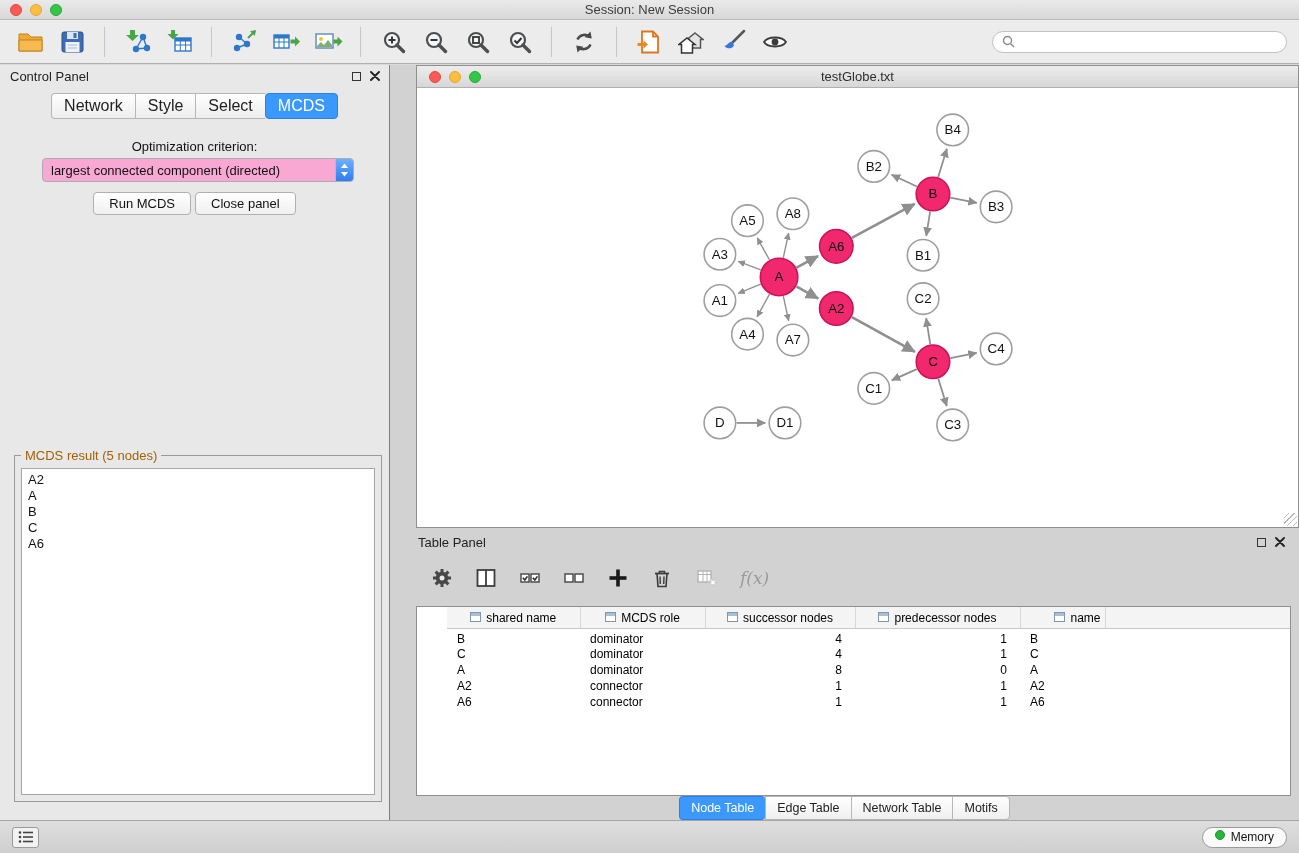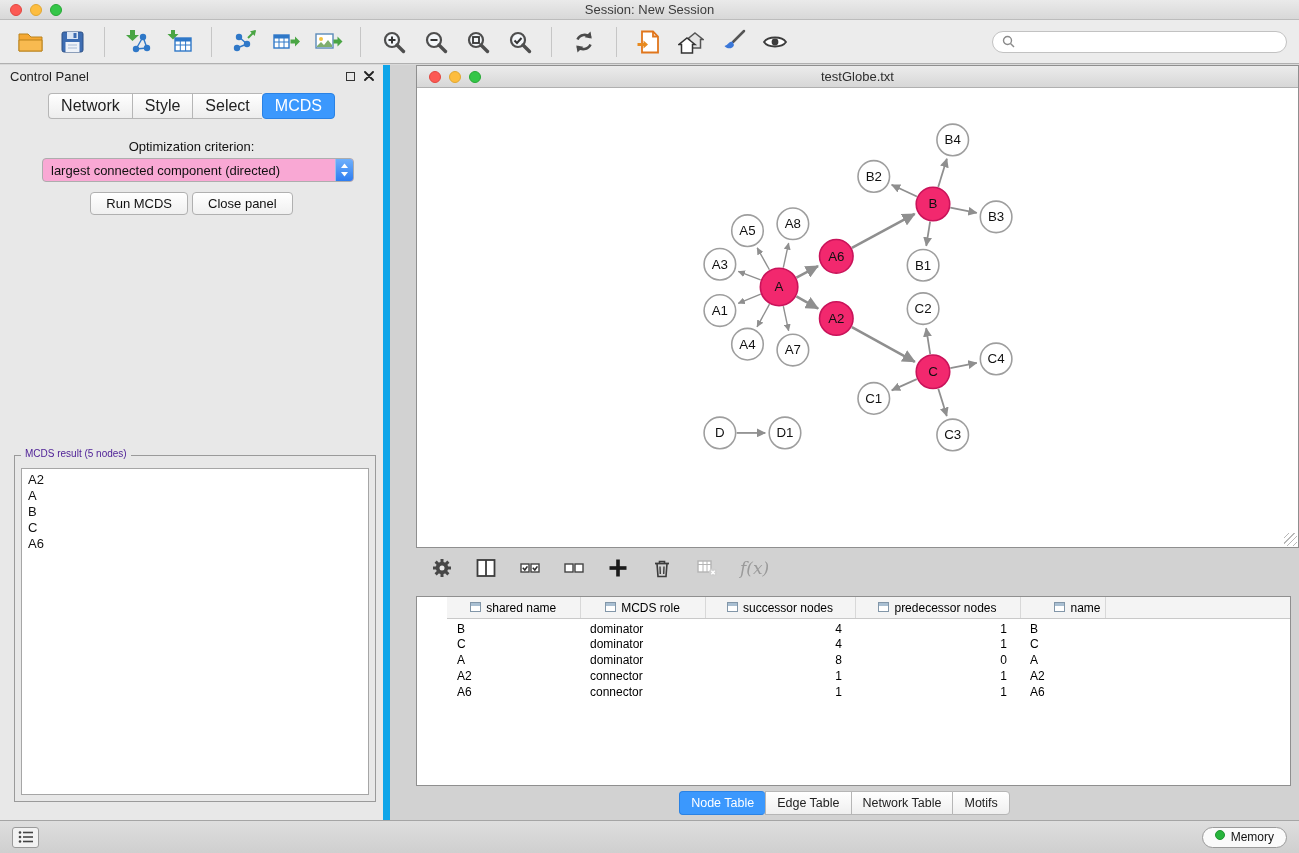--- a/index.html
+++ b/index.html
@@ -23,42 +23,42 @@
   .toolbar { height:44px; background:#ececec; border-bottom:1px solid #b0b0b0; display:flex; align-items:center; padding:0 12px; gap:6px; }
   .tbtn { width:36px; height:36px; background:none; border:none; display:flex; align-items:center; justify-content:center; }
   .tsep { width:1px; height:30px; background:#c6c6c6; margin:0 8px; }
   .search { margin-left:auto; width:295px; height:22px; background:#fff; border:1px solid #c2c2c2; border-radius:12px; display:flex; align-items:center; padding:0 9px; gap:5px; }
   .search input { border:none; outline:none; flex:1; font-size:12px; background:transparent; color:#333; }
 
   
   .main { position:absolute; top:65px; bottom:33px; left:0; right:0; display:flex; }
 
   
-  .control-panel { position:relative; width:390px; background:#e8e8e8; border-right:7px solid #0ea5e9; }
+  .control-panel { position:relative; width:390px; background:#e8e8e8; border-right:1px solid #0ea5e9; }
   .panel-header { position:relative; height:24px; }
   .panel-header .ph-title { font-size:13px; color:#222; line-height:24px; padding-left:10px; }
   .ph-icons { position:absolute; right:9px; top:6px; display:flex; gap:9px; align-items:center; }
   .float-box { width:9px; height:9px; border:1.5px solid #333; background:transparent; }
 
   .cp-tabs { position:absolute; top:28px; left:0; right:0; display:flex; justify-content:center; }
   .cp-tab { font-size:16px; padding:3px 12px; background:linear-gradient(#ffffff,#ededed); border:1px solid #b6b6b6; border-right:none; color:#222; }
   .cp-tab:first-child { border-radius:4px 0 0 4px; }
   .cp-tab:last-child  { border-right:1px solid #b6b6b6; border-radius:0 4px 4px 0; }
   .cp-tab.active { background:#3b98fd; border-color:#2a82e4; color:#fff; border-radius:4px; }
 
   .opt-label { position:absolute; top:74px; left:0; right:0; text-align:center; font-size:13px; color:#111; }
   .dropdown { position:absolute; top:93px; left:42px; width:312px; height:24px; background:#f9a8d4; border:1px solid #adadad; border-radius:4px; display:flex; align-items:center; overflow:hidden; }
   .dd-text { flex:1; font-size:13px; color:#111; padding:0 8px; white-space:nowrap; }
   .dd-step { width:18px; height:100%; background:linear-gradient(#6fb0fb,#2e7df0); display:flex; align-items:center; justify-content:center; border-left:1px solid #9cc0ec; }
 
   .cp-buttons { position:absolute; top:127px; left:0; right:0; display:flex; justify-content:center; gap:4px; }
   .cp-btn { font-size:13px; padding:3px 15px; background:linear-gradient(#ffffff,#f0f0f0); border:1px solid #b0b0b0; border-radius:4px; color:#111; }
 
   .group-box { position:absolute; top:390px; left:14px; right:7px; bottom:18px; border:1px solid #9a9a9a; }
-  .group-title { position:absolute; top:-8px; left:6px; background:#e8e8e8; padding:0 4px; font-size:10px; color:#4c1d95; }
+  .group-title { position:absolute; top:-8px; left:6px; background:#e8e8e8; padding:0 4px; font-size:13px; color:#a16207; }
   .result-list { position:absolute; top:12px; left:6px; right:6px; bottom:6px; background:#fff; border:1px solid #a6a6a6; padding:3px 6px; font-size:13px; color:#111; overflow:auto; }
   .result-item { height:16px; line-height:16px; }
 
   
   .right { flex:1; display:flex; flex-direction:column; background:#d2d2d2; }
 
   
   .network-window { margin-left:26px; height:483px; border:1px solid #8f8f8f; background:#fff; position:relative; }
   .nw-titlebar { height:22px; background:linear-gradient(#ececec,#d7d7d7); border-bottom:1px solid #b0b0b0; position:relative; }
   .nw-titlebar .traffic { top:5px; left:12px; }
@@ -424,20 +424,29 @@
                   <circle cx="373" cy="330" r="16" fill="#FFFFFF" stroke="#9E9E9E" stroke-width="1.6"></circle>
                   <text x="373" y="334.5" text-anchor="middle" font-size="13.5" fill="#111111">D1</text>
                 </g>
               </g>
           </svg>
         </div>
         <div class="grip"></div>
       </div>
 
       <div class="table-panel">
+        <div class="tp-header">
+          <div class="ph-title">Table Panel</div>
+          <div class="ph-icons">
+            <span class="float-box"></span>
+            <svg width="10" height="10" viewBox="0 0 10 10">
+              <path d="M1 1 L9 9 M9 1 L1 9" stroke="#222" stroke-width="1.9" stroke-linecap="round"></path>
+            </svg>
+          </div>
+        </div>
         <div class="tp-toolbar">
           <button class="tbtn" style="width:24px;height:24px">
             <svg width="20" height="20" viewBox="0 0 20 20">
               <g stroke="#474747" stroke-width="3">
                 <line x1="10" y1="1" x2="10" y2="19"></line>
                   <line x1="1" y1="10" x2="19" y2="10"></line>
                 <line x1="3.6" y1="3.6" x2="16.4" y2="16.4"></line>
                   <line x1="16.4" y1="3.6" x2="3.6" y2="16.4"></line>
               </g>
               <circle cx="10" cy="10" r="6.2" fill="#474747"></circle>

